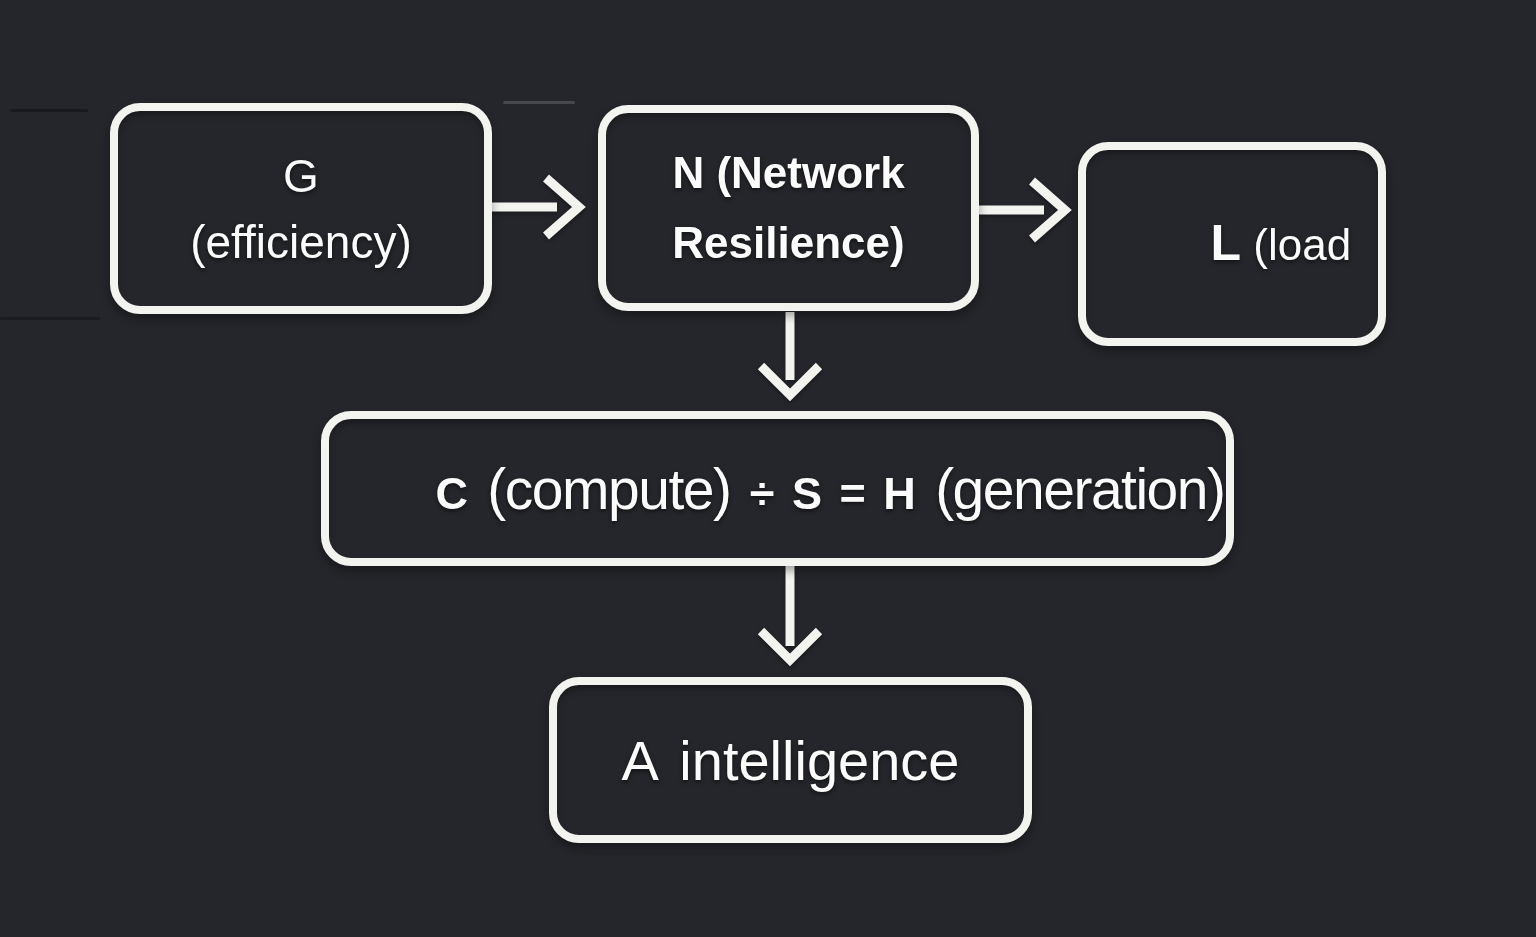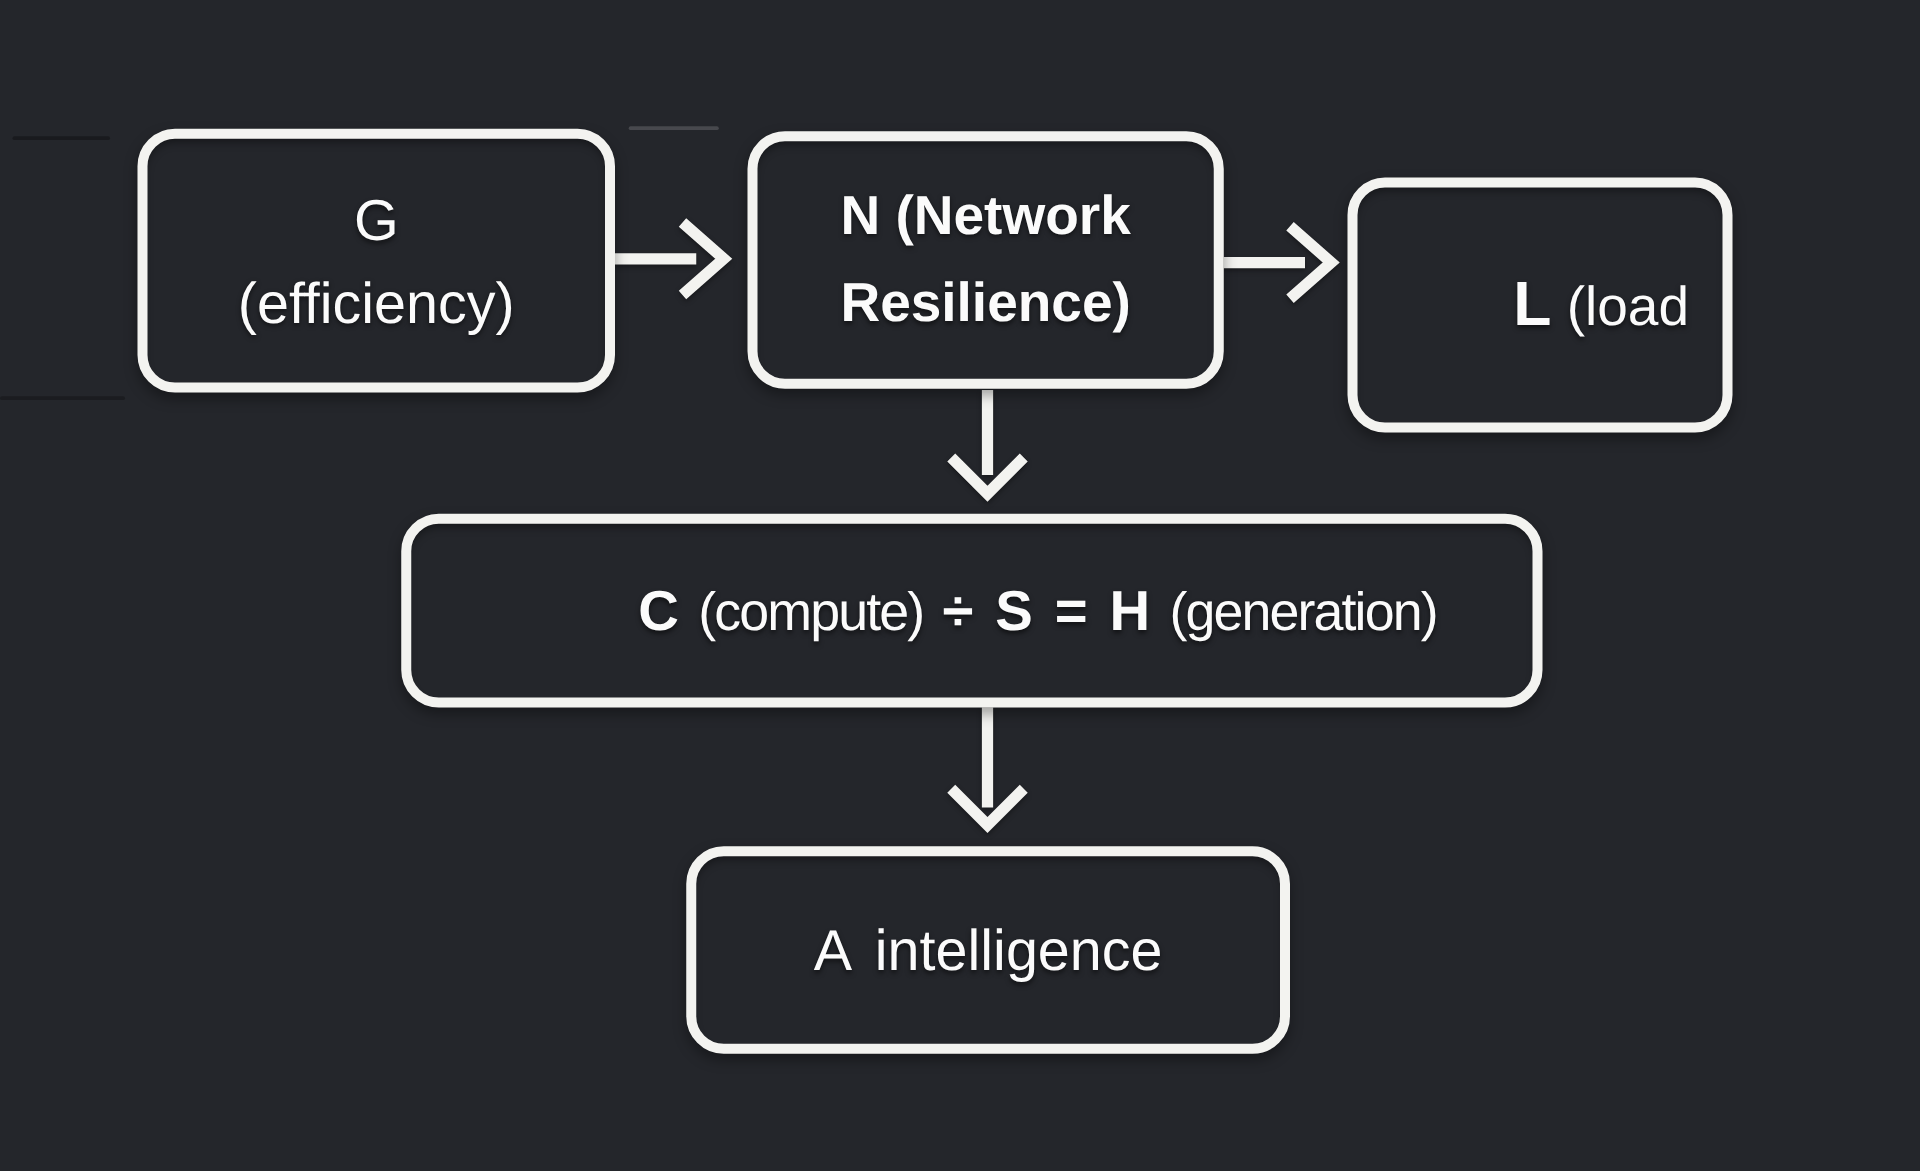--- a/index.html
+++ b/index.html
@@ -46,22 +46,22 @@
   }
   .line { white-space: pre; }
   .b { font-weight: bold; }
   .node-generation   { left: 110px; top: 103px; width: 382px; height: 211px; font-size: 46px; line-height: 66px; text-align: center; }
   .node-network      { left: 598px; top: 105px; width: 381px; height: 206px; font-size: 44px; line-height: 70px; font-weight: bold; text-align: center; }
   .node-load         { left: 1078px; top: 106px; width: 308px; height: 204px; font-size: 44px; line-height: 64px; margin-top: 36px; }
   .node-load .inner  { text-align: left; }
   .node-load .lead   { font-weight: bold; font-size: 50px; }
   .node-load .paren  { font-weight: bold; font-size: 48px; }
   .node-formula      { left: 321px; top: 411px; width: 913px; height: 155px; font-size: 45px; word-spacing: 5px; text-align: center; }
-  .node-formula .narrow { letter-spacing: -1.5px; font-size: 43px; }
-  .node-intelligence { left: 549px; top: 677px; width: 483px; height: 166px; font-size: 46px; word-spacing: 8px; text-align: center; }
+  .node-formula .narrow { letter-spacing: -1.5px; font-size: 57px; }
+  .node-intelligence { left: 549px; top: 677px; width: 483px; height: 166px; font-size: 56px; word-spacing: 8px; text-align: center; }
   .smudge {
     position: absolute;
     height: 3px;
     border-radius: 2px;
     pointer-events: none;
   }
   .smudge-1 { left: 10px;  top: 109px; width: 78px;  background: rgba(0,0,0,0.30); }
   .smudge-2 { left: 503px; top: 101px; width: 72px;  background: rgba(255,255,255,0.16); }
   .smudge-3 { left: 0px;   top: 317px; width: 100px; background: rgba(0,0,0,0.25); }
 </style>

